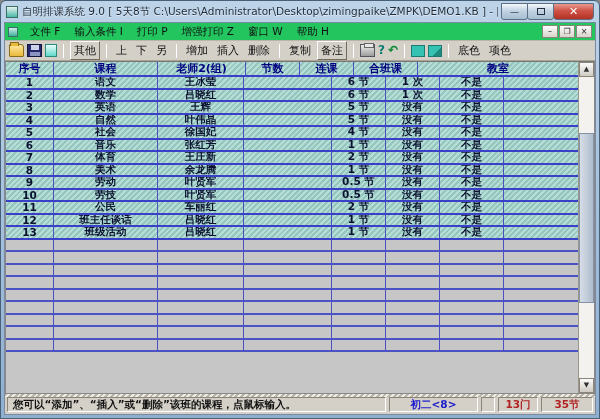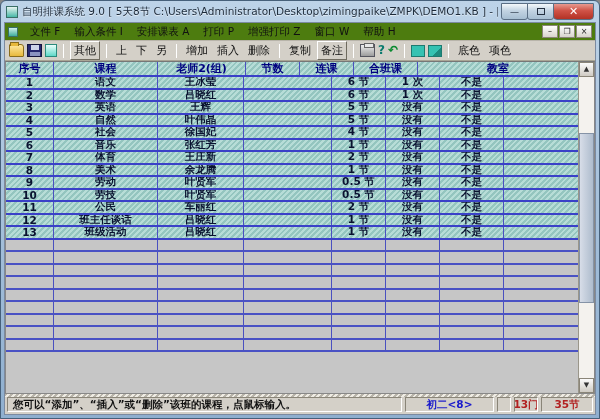--- a/index.html
+++ b/index.html
@@ -23,21 +23,21 @@
   .win-controls{display:flex;flex:0 0 auto;}
   .wbtn{width:27px;height:17px;border:1px solid #5a6e84;border-radius:0 0 3px 3px;
     background:linear-gradient(#f4f8fb,#c2d3e2 45%,#a7bed2);display:flex;align-items:center;justify-content:center;
     font-size:9px;color:#243040;margin-left:-1px;}
   .wbtn.close{width:41px;background:linear-gradient(#e89a90,#cf5246 45%,#b33225);color:#fff;border-radius:0 0 4px 4px;font-weight:bold;}
   .wbtn .box{width:8px;height:7px;border:1px solid #243040;display:block;}
   .wbtn.close .x{font-size:11px;line-height:1;}
   
   .client{flex:1;display:flex;flex-direction:column;background:var(--chrome);border:1px solid #7b8aa0;overflow:hidden;}
   
-  .menubar{height:18px;display:flex;align-items:center;background:#4d7c0f;border-bottom:1px solid #b8b4aa;padding:0 3px;gap:2px;}
+  .menubar{height:18px;display:flex;align-items:center;background:#22c55e;border-bottom:1px solid #b8b4aa;padding:0 3px;gap:2px;}
   .mdi-icon{width:10px;height:10px;background:linear-gradient(#cfeee8,#3fae9e);border:1px solid #3a6f66;margin-right:4px;flex:0 0 auto;}
   .menu-item{font-size:10.5px;color:#111;padding:1px 6px;white-space:nowrap;}
   .menu-spacer{flex:1;}
   .mdi-controls{display:flex;gap:1px;}
   .mdibtn{width:16px;height:13px;background:linear-gradient(#fdfdfd,#d8d4cc);border:1px solid #8a8578;
     font-size:8px;line-height:11px;text-align:center;color:#222;}
   
   .toolbar{height:20px;display:flex;align-items:center;background:var(--chrome);border-bottom:1px solid #a9a595;padding:0 4px;gap:3px;}
   .tsep{width:1px;height:14px;background:#9a968a;border-right:1px solid #fff;margin:0 3px;flex:0 0 auto;}
   .ticon{width:15px;height:13px;flex:0 0 auto;position:relative;}
@@ -77,21 +77,21 @@
   .sthumb{position:absolute;left:0;right:0;top:56px;height:170px;background:linear-gradient(90deg,#d7dde8,#aebccd);border:1px solid #8593a6;}
   
   .statusbar{height:20px;display:flex;align-items:stretch;background:var(--chrome);gap:3px;padding:3px 2px 2px 2px;position:relative;}
   .statusbar::before{content:"";position:absolute;left:0;right:0;top:0;height:3px;
     background:repeating-linear-gradient(135deg,#b8b4aa 0 2px,#efece4 2px 4px);}
   .spanel{border:1px solid;border-color:#8a8578 #fff #fff #8a8578;background:var(--chrome);
     display:flex;align-items:center;font-size:10.5px;font-weight:bold;padding:0 5px;white-space:nowrap;overflow:hidden;}
   .spanel.msg{flex:1;color:#111;}
   .spanel.cls{width:89px;justify-content:center;color:var(--status-blue);}
   .spanel.gap{width:14px;}
-  .spanel.cnt{width:24px;justify-content:center;color:var(--status-red);}
+  .spanel.cnt{width:40px;justify-content:center;color:var(--status-red);}
   .spanel.per{width:52px;justify-content:center;color:var(--status-red);}
 </style>
 </head>
 <body>
 
 <div class="window">
 
   <div class="titlebar">
     <span class="app-icon"></span>
     <span class="title-text">自明排课系统 9.0 [ 5天8节 C:\Users\Administrator\Desktop\zimingpaike\ZMPK\DEMO1.KB ] - [输入 初二&lt;8&gt; 班的教学计划 【...</span>
@@ -107,21 +107,20 @@
         </div>
     </div>
   </div>
 
   <div class="client">
 
     <div class="menubar">
       <span class="mdi-icon"></span>
       <span class="menu-item">文件 F</span>
       <span class="menu-item">输入条件 I</span>
-      <span class="menu-item">安排课表 A</span>
       <span class="menu-item">打印 P</span>
       <span class="menu-item">增强打印 Z</span>
       <span class="menu-item">窗口 W</span>
       <span class="menu-item">帮助 H</span>
       <span class="menu-spacer"></span>
       <div class="mdi-controls">
         <div class="mdibtn">–</div>
         <div class="mdibtn">❐</div>
         <div class="mdibtn">×</div>
       </div>

